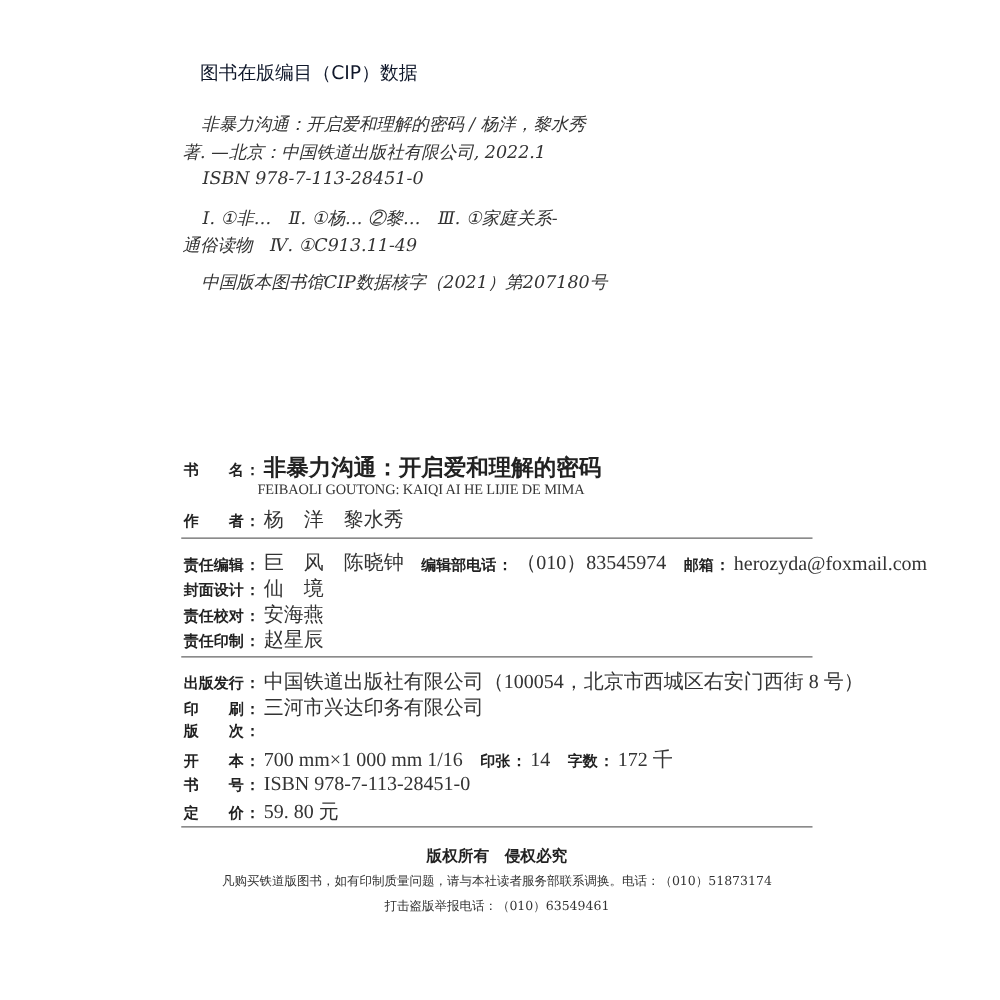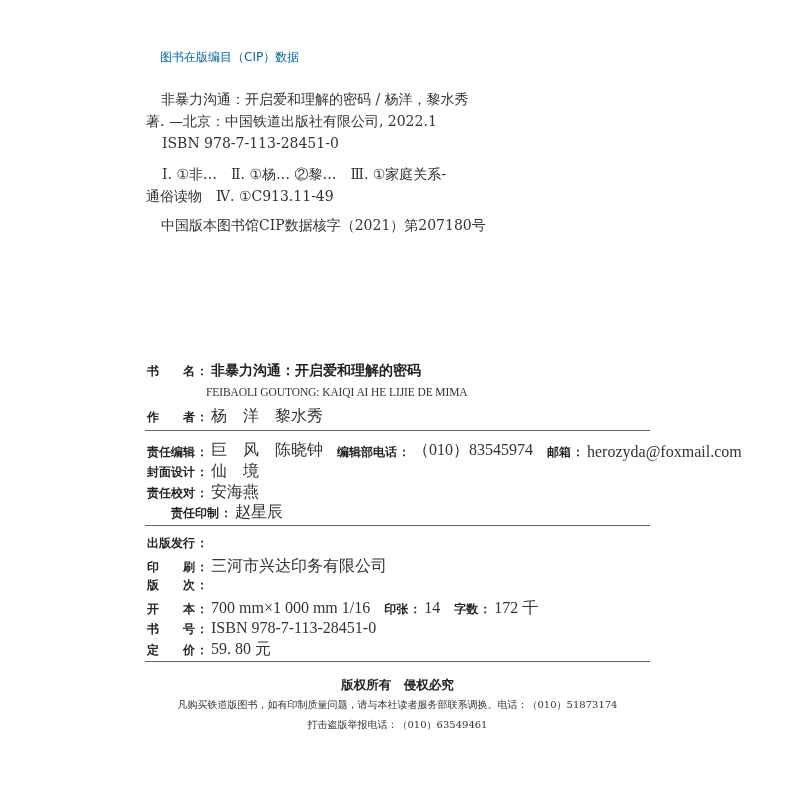--- a/index.html
+++ b/index.html
@@ -1,21 +1,21 @@
 <!DOCTYPE html>
 <html><head>
 <meta charset="utf-8">
 <style>
   html, body { margin: 0; padding: 0; background: #ffffff; }
   body { width: 800px; height: 800px; position: relative; overflow: hidden; color: #222; }
   .abs { position: absolute; white-space: nowrap; }
   .serif { font-family: "DejaVu Serif", "Liberation Serif", serif; }
   .sans { font-family: "DejaVu Sans", "Liberation Sans", sans-serif; }
-  .cip-title { left: 160px; top: 49px; font-size: 12px; color: #0369a1; }
-  .cip-line { font-size: 14px; color: #333; }
+  .cip-title { left: 160px; top: 49px; font-size: 15px; color: #0f172a; }
+  .cip-line { font-size: 14px; color: #333; font-style: italic; }
   .rule { position: absolute; left: 145px; width: 505px; height: 1px; background: #666; }
   .lbl { font-size: 12px; font-weight: bold; color: #222; font-family: "DejaVu Sans", "Liberation Sans", sans-serif; }
   .val { font-size: 16px; color: #333; font-family: "Liberation Serif", "DejaVu Serif", serif; }
   .row { position: absolute; left: 147px; white-space: nowrap; display: flex; align-items: baseline; }
   .colon { font-size: 12px; font-weight: bold; margin: 0 3px 0 1px; font-family: "DejaVu Sans", "Liberation Sans", sans-serif; }
   .spread { display: inline-flex; justify-content: space-between; width: 48px; }
   .gap { display: inline-block; width: 14px; }
   .center { position: absolute; left: 145px; width: 505px; text-align: center; white-space: nowrap; }
 </style>
 </head>
@@ -28,21 +28,21 @@
 <div class="abs serif cip-line" style="left:162px; top:166px;">Ⅰ. ①非…　Ⅱ. ①杨… ②黎…　Ⅲ. ①家庭关系-</div>
 <div class="abs serif cip-line" style="left:146px; top:188px;">通俗读物　Ⅳ. ①C913.11-49</div>
 <div class="abs serif cip-line" style="left:161px; top:217px;">中国版本图书馆CIP数据核字（2021）第207180号</div>
 
 <div class="row" style="top:362px;">
   <span class="spread lbl">
     <span>书</span>
     <span>名</span>
   </span>
   <span class="colon">：</span>
-  <span class="lbl" style="font-size:14px;">非暴力沟通：开启爱和理解的密码</span>
+  <span class="lbl" style="font-size:18px;">非暴力沟通：开启爱和理解的密码</span>
 </div>
 <div class="abs val" style="left:206px; top:386px; font-size:11.5px; letter-spacing:-0.1px;">FEIBAOLI GOUTONG: KAIQI AI HE LIJIE DE MIMA</div>
 <div class="row" style="top:406px;">
   <span class="spread lbl">
     <span>作</span>
     <span>者</span>
   </span>
   <span class="colon">：</span>
   <span class="val">杨　洋　黎水秀</span>
 </div>
@@ -65,31 +65,32 @@
 <div class="row" style="top:461px;">
   <span class="lbl">封面设计</span>
   <span class="colon">：</span>
   <span class="val">仙　境</span>
 </div>
 <div class="row" style="top:482px;">
   <span class="lbl">责任校对</span>
   <span class="colon">：</span>
   <span class="val">安海燕</span>
 </div>
-<div class="row" style="top:502px;margin-left:24px;">
+<div class="row" style="top:502px;">
   <span class="lbl">责任印制</span>
   <span class="colon">：</span>
   <span class="val">赵星辰</span>
 </div>
 
 <div class="rule" style="top:525px;"></div>
 
 <div class="row" style="top:535px;">
   <span class="lbl">出版发行</span>
   <span class="colon">：</span>
+  <span class="val">中国铁道出版社有限公司（100054，北京市西城区右安门西街 8 号）</span>
 </div>
 <div class="row" style="top:556px;">
   <span class="spread lbl">
     <span>印</span>
     <span>刷</span>
   </span>
   <span class="colon">：</span>
   <span class="val">三河市兴达印务有限公司</span>
 </div>
 <div class="row" style="top:577px;">

